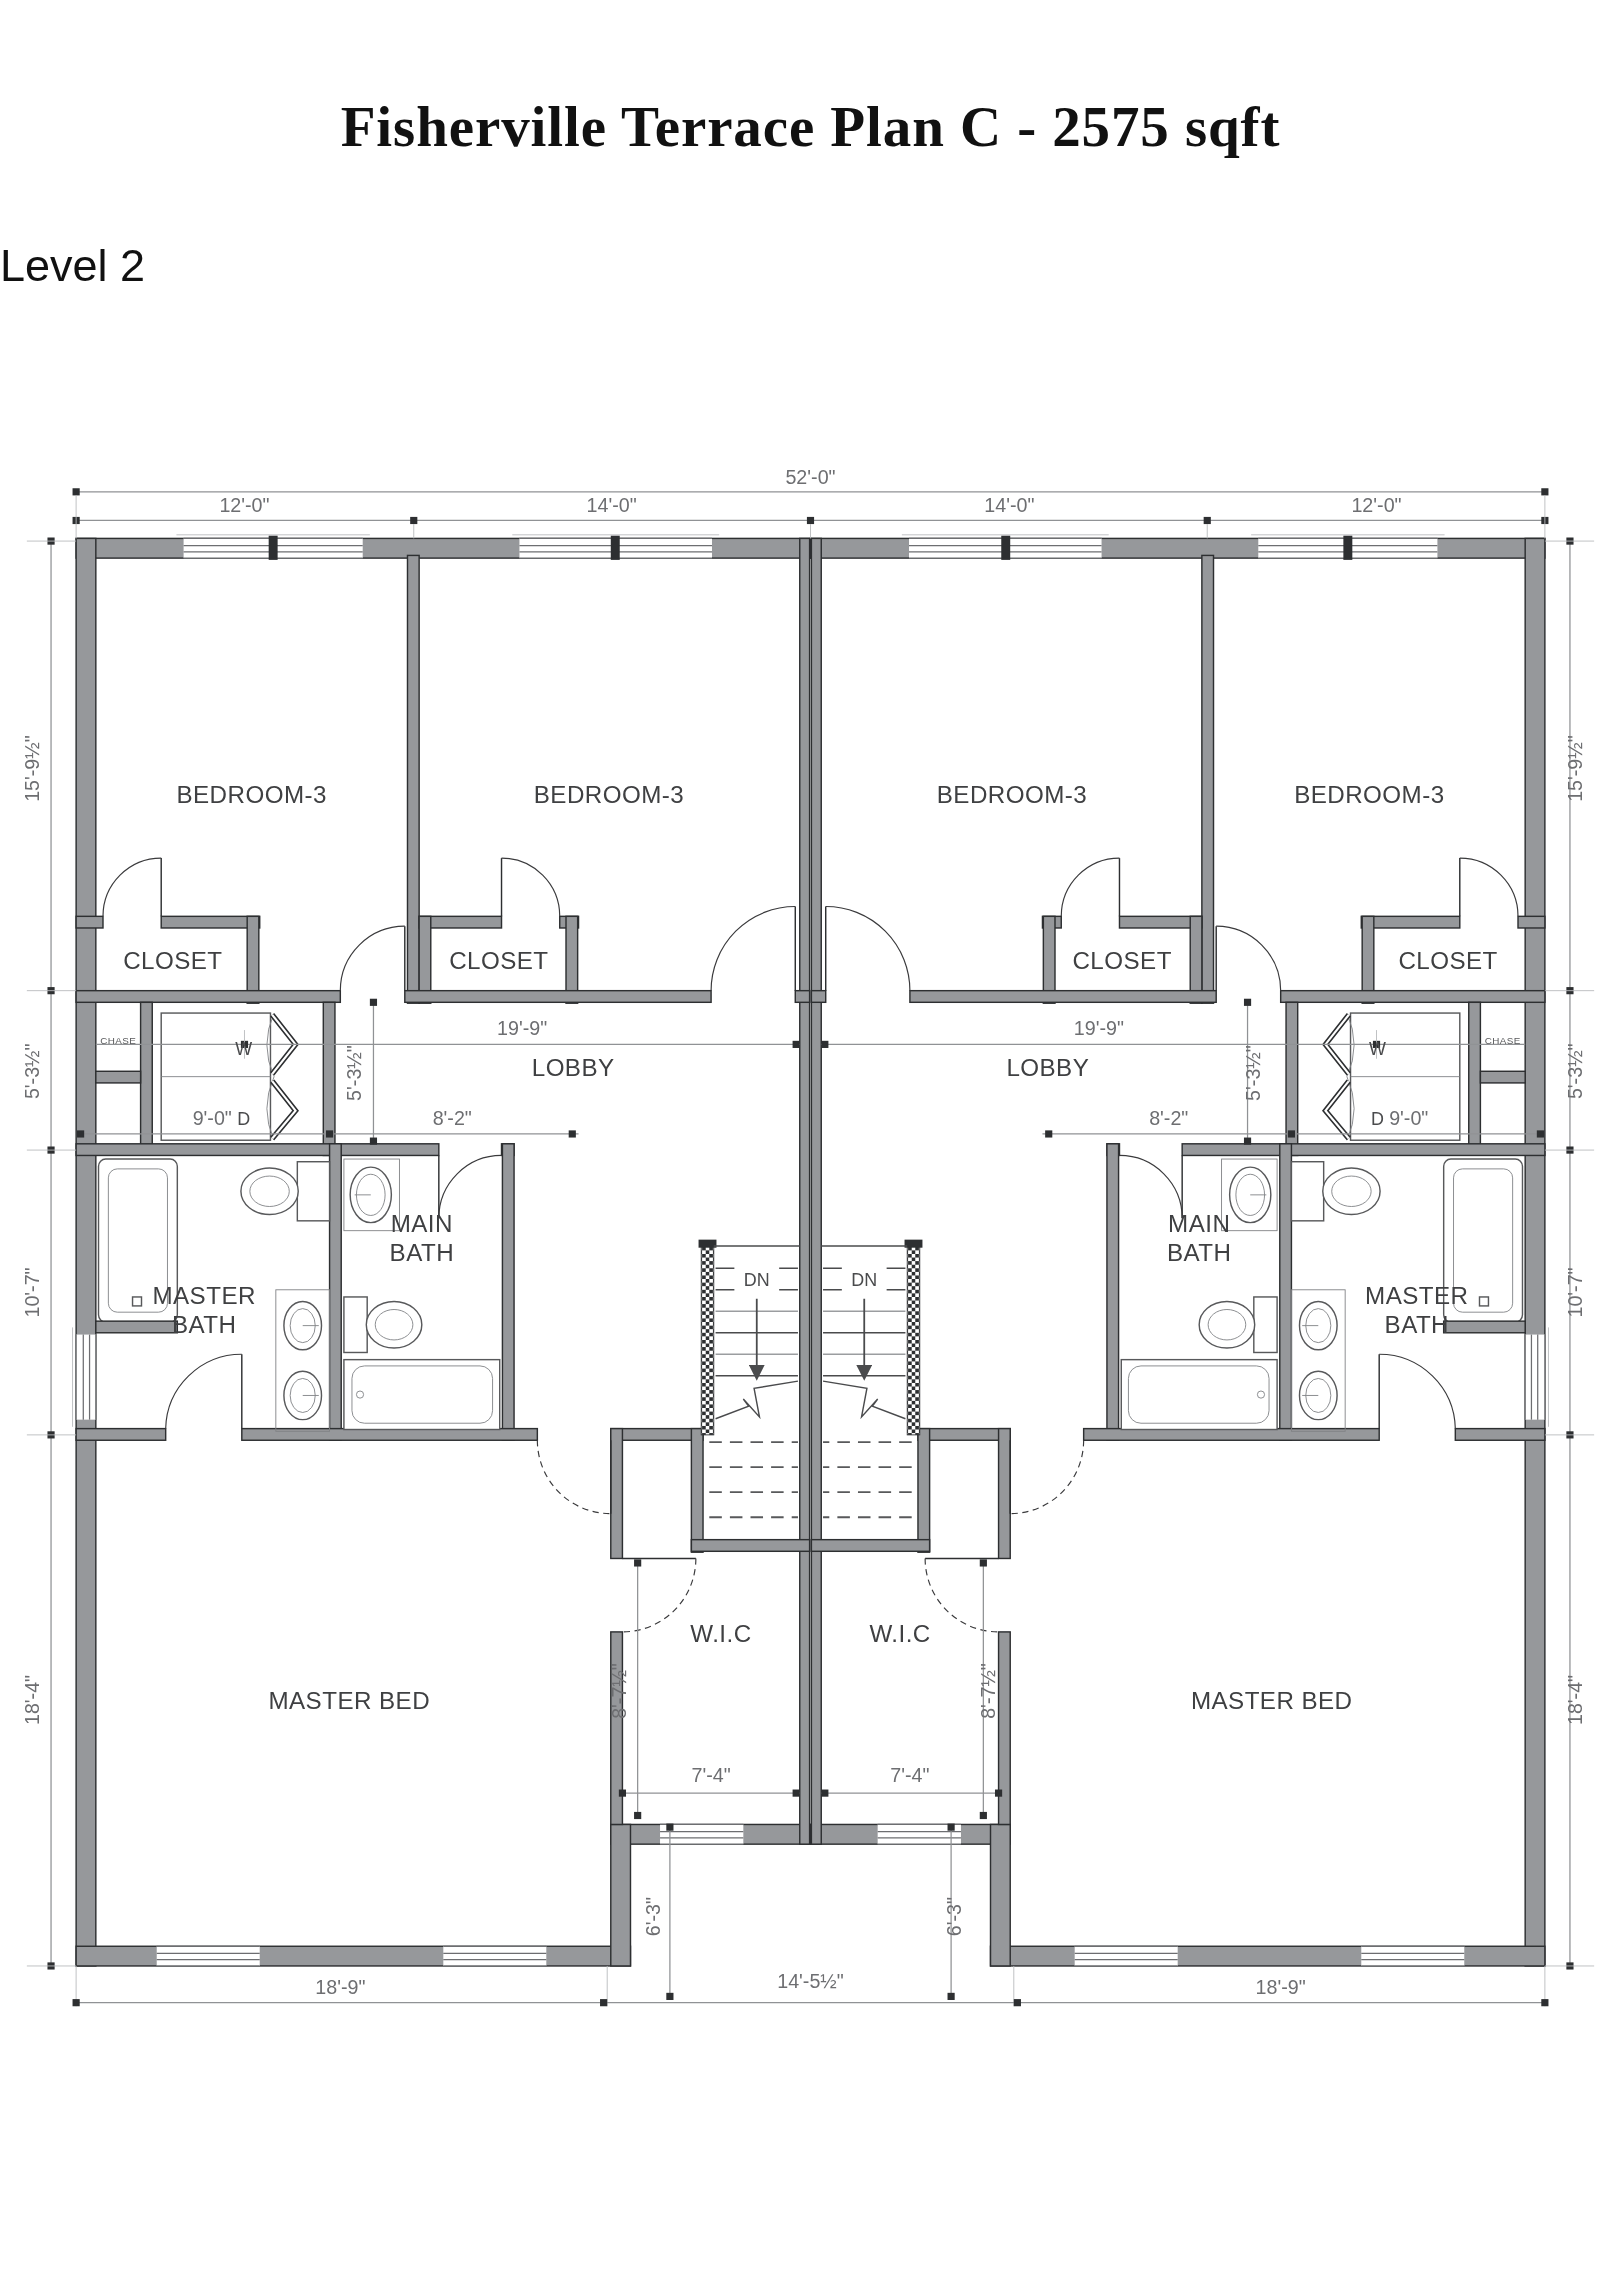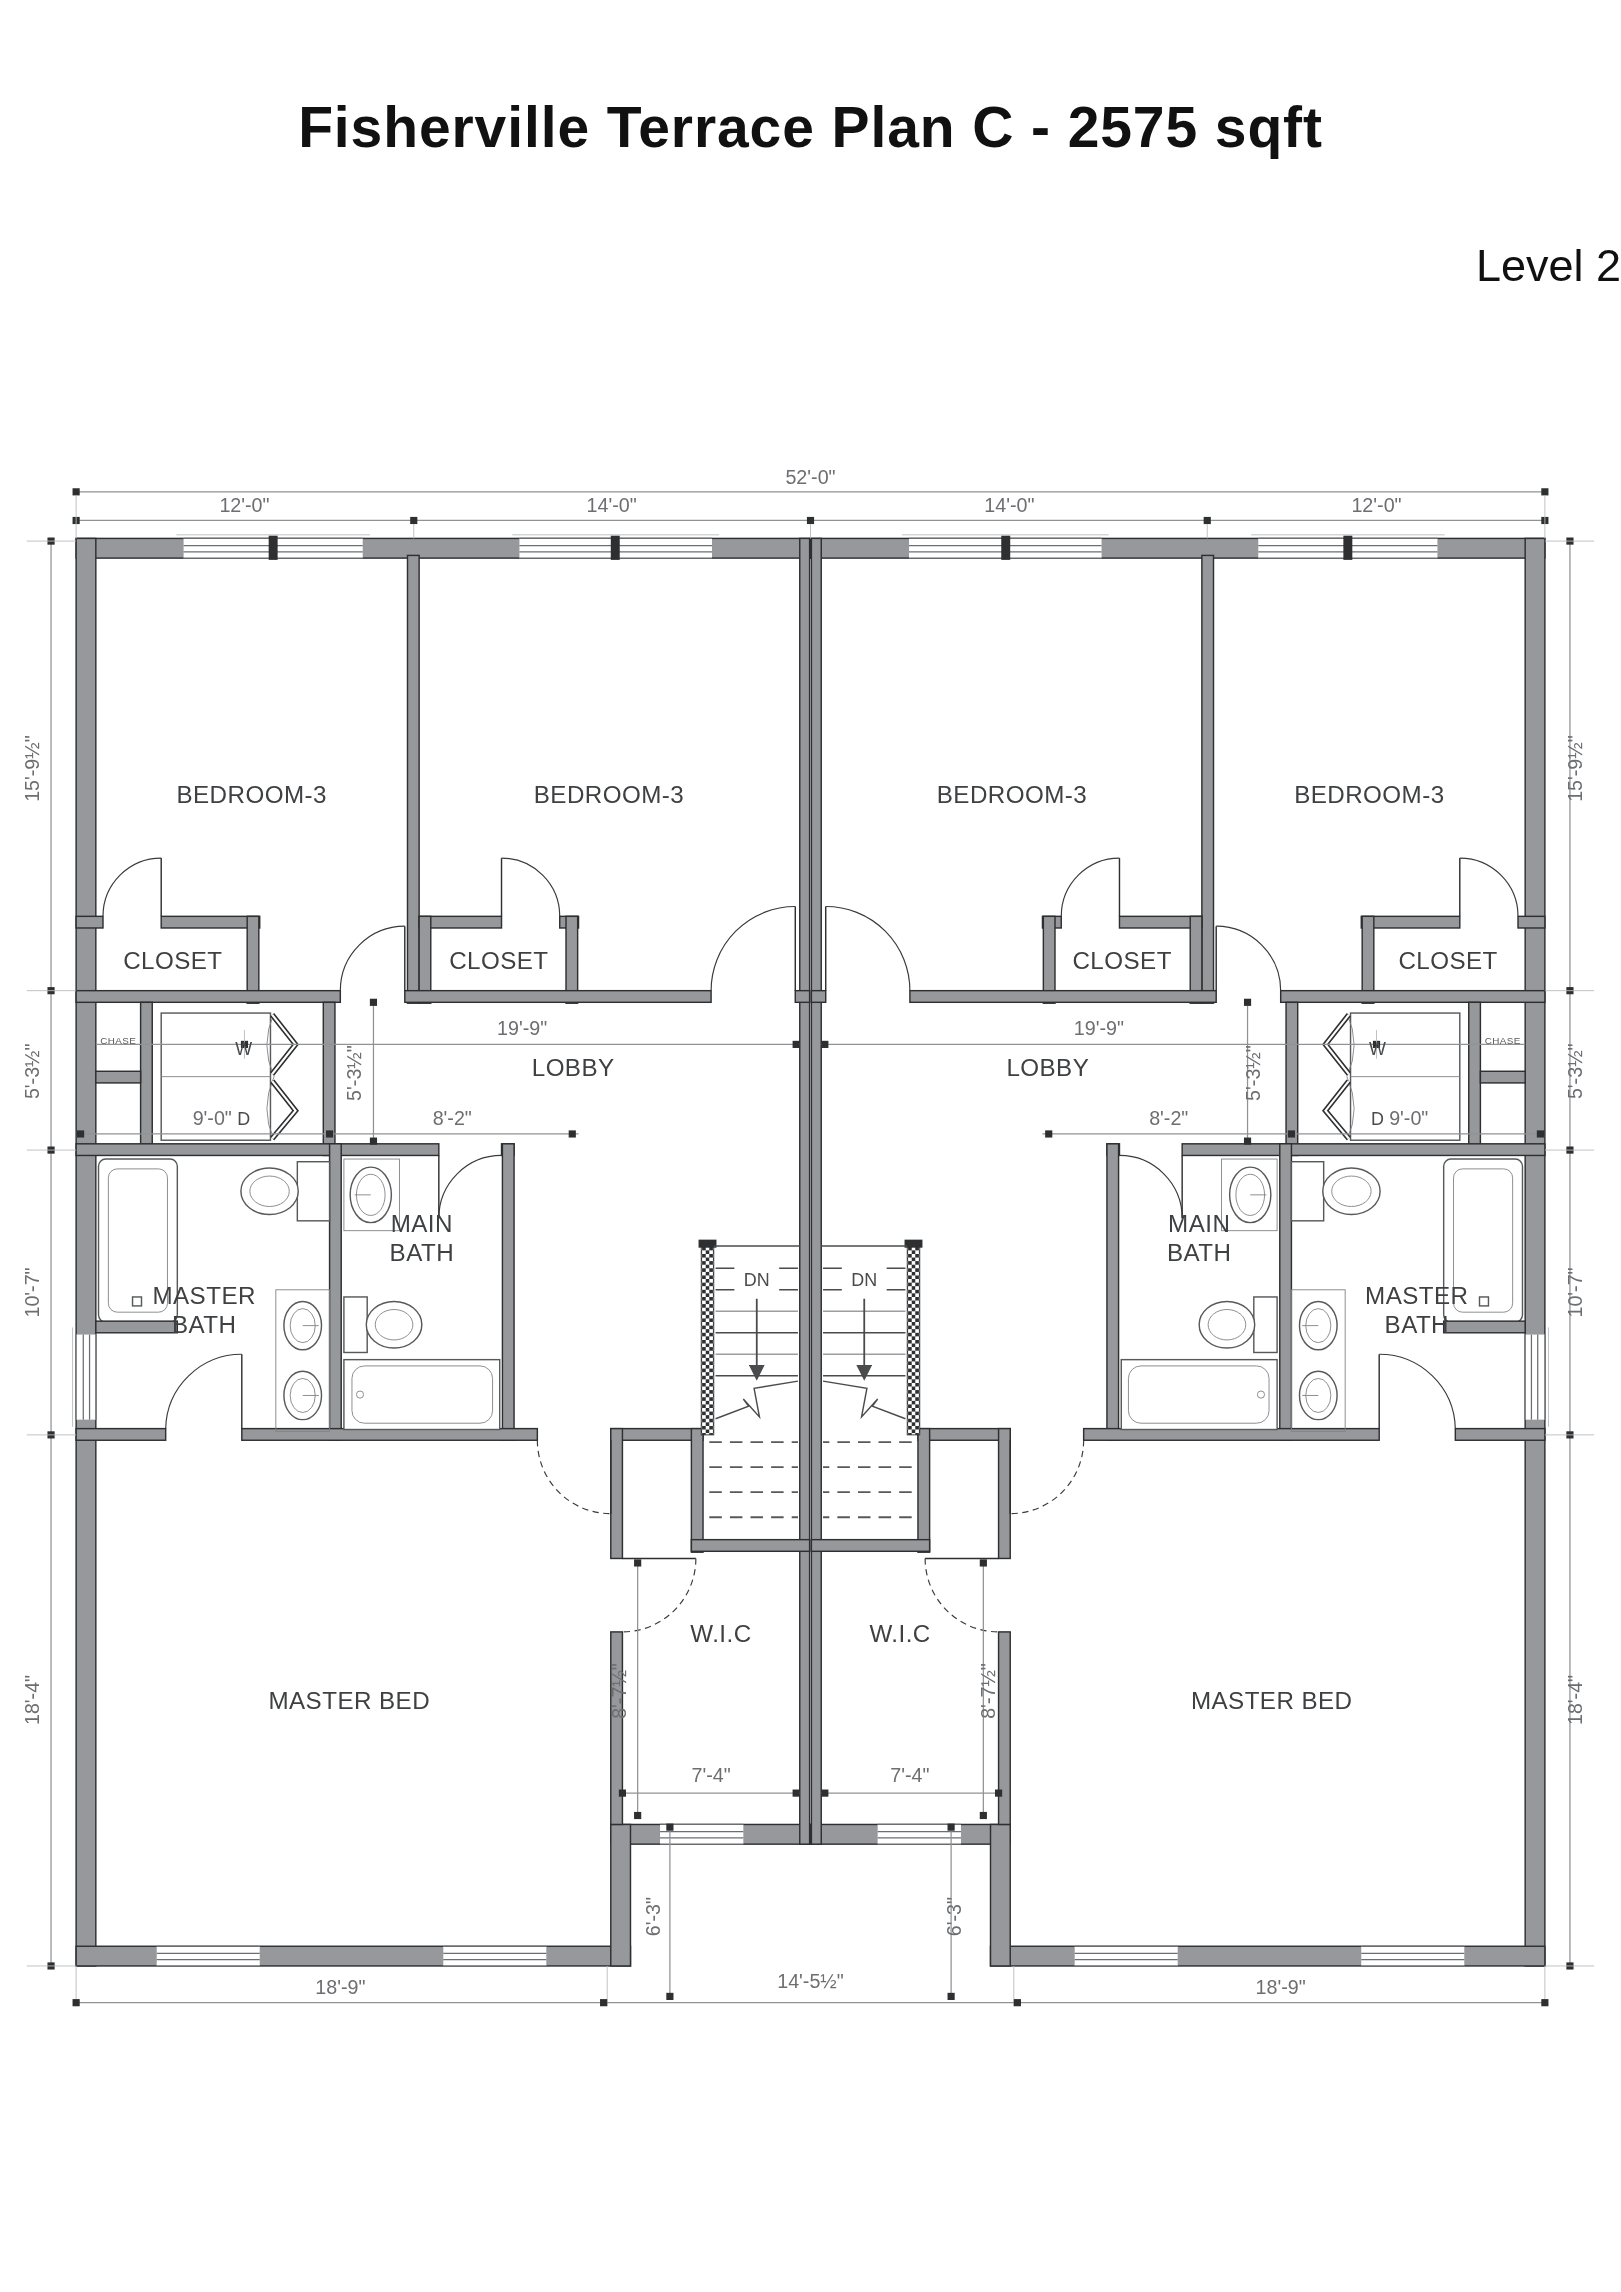--- a/index.html
+++ b/index.html
@@ -1,20 +1,20 @@
 <!DOCTYPE html>
 <html style="font-size:14.3px"><head>
 <meta charset="utf-8">
 <style>
   html,body{margin:0;padding:0;background:#ffffff;}
   body{width:1621px;height:2293px;position:relative;font-family:"Liberation Sans",sans-serif;}
   #title{position:absolute;left:0;top:94px;width:100%;text-align:center;
-         font-family:Liberation Sans, sans-serif;font-weight:700;
+         font-family:Liberation Serif, serif;font-weight:700;
          font-size:57px;color:#111;letter-spacing:0.9px;}
-  #subtitle{position:absolute;left:0;top:240px;width:100%;text-align:right;
+  #subtitle{position:absolute;left:0;top:240px;width:100%;text-align:left;
          font-family:"Liberation Sans",sans-serif;font-weight:400;
          font-size:45px;color:#111;}
   svg{position:absolute;left:0;top:0;}
   .wall{fill:#96989b;stroke:#2d2f31;stroke-width:1.6px;}
   .winline{stroke:#6d6e71;stroke-width:1.4px;fill:none;}
   .fix{stroke:#58595b;stroke-width:1.6px;fill:#ffffff;}
   .fixthin{stroke:#808285;stroke-width:1px;fill:none;}
   .door{stroke:#2d2f31;stroke-width:1.6px;fill:none;}
   .arc{stroke:#3a3a3c;stroke-width:1.3px;fill:none;}
   .arcd{stroke:#3a3a3c;stroke-width:1.3px;fill:none;stroke-dasharray:7 5;}

